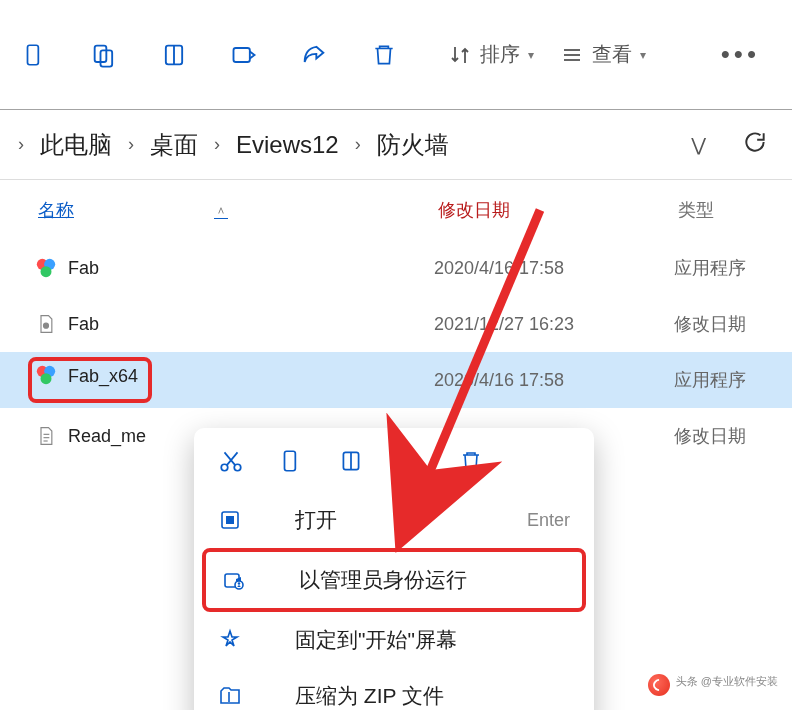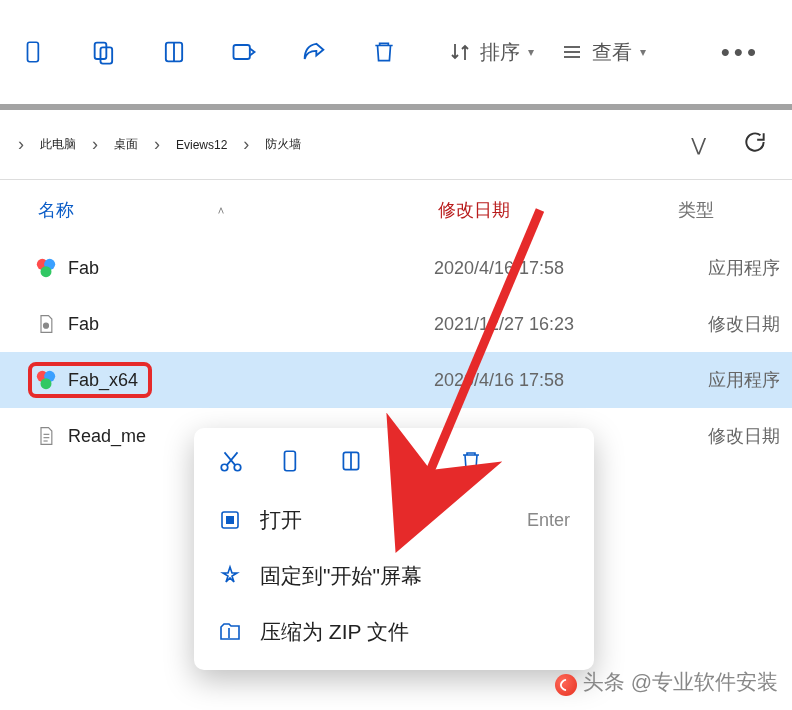--- a/index.html
+++ b/index.html
@@ -14,21 +14,21 @@
     color: #333;
   }
 
   
   .toolbar {
     display: flex;
     align-items: center;
     height: 110px;
     padding: 0 12px;
     gap: 26px;
-    border-bottom: 6px solid #a3a3a3;
+    border-bottom: 1px solid #a3a3a3;
   }
   .tool-btn {
     width: 44px; height: 44px;
     display: flex; align-items: center; justify-content: center;
     border-radius: 6px;
     color: #0a5cc7;
   }
   .tool-group { display:flex; align-items:center; gap:8px; color:#555; }
   .tool-group svg { color:#555; }
   .tool-label { font-size:20px; color:#555; }
@@ -37,59 +37,59 @@
   
   .crumbbar {
     height: 70px;
     display:flex;
     align-items:center;
     padding: 0 24px 0 12px;
     border-bottom: 1px solid #ddd;
     gap: 10px;
   }
   .crumbbar .chev { color:#5a5a5a; font-size:18px; padding:0 6px; }
-  .crumb { color:#222; font-size:12px;text-align:center; }
+  .crumb { color:#222; font-size:24px;text-align:center; }
   .crumbbar .spacer { flex:1; }
   .crumbbar .down { color:#555; font-size:18px; }
   .refresh { color:#333; margin-left:26px; }
 
   
   .listhead {
     display:flex;
     align-items:center;
     height: 60px;
     padding: 0 12px 0 38px;
     color:#0a5cc7;
     font-size:18px;
   }
-  .col-name { flex: 0 0 400px; display:flex; align-items:flex-end; gap:140px; }
+  .col-name { flex: 0 0 400px; display:flex; align-items:flex-end; gap:140px;text-decoration:underline; }
   .col-date { flex: 0 0 240px; color:#b91c1c; }
   .col-type { flex:1; color:#737373; }
   .sort-arrow { color:#777; font-size:14px; }
 
   
   .files { }
   .filerow {
     display:flex;
     align-items:center;
     height: 56px;
     padding: 0 12px 0 34px;
     font-size:18px;
     color:#222;
   }
   .filerow .nm { flex:0 0 400px; display:flex; align-items:center; gap:10px; }
   .filerow .dt { flex:0 0 240px; color:#666; }
-  .filerow .tp { flex:1; color:#666;text-align:right; }
+  .filerow .tp { flex:1; color:#666; }
   .sel { background:#cfe7fb; }
   .sel .nm-wrap {
     border: 4px solid #e62a2a;
     border-radius: 8px;
-    padding: 2px 10px 2px 2px;
+    padding: 2px 10px 12px 2px;
     display:inline-flex;
-    align-items:center;
+    align-items:flex-end;
     gap:10px;
     margin-left:-6px;
   }
   .ficon { width:24px; height:24px; display:inline-flex; align-items:center; justify-content:center; }
 
   
   .ctxmenu {
     position:absolute;
     left: 194px;
     top: 428px;
@@ -109,21 +109,21 @@
   .ctx-iconrow .ci { width:30px; height:30px; display:flex; align-items:center; justify-content:center; }
   .ctx-item {
     display:flex;
     align-items:center;
     gap:18px;
     padding: 14px 16px;
     font-size:21px;
     color:#222;
     border-radius:6px;
   }
-  .ctx-item .lab { flex:1; white-space:nowrap; }
+  .ctx-item .lab { flex:1; white-space:nowrap;margin-left:35px; }
   .ctx-item .hint { color:#888; font-size:18px;margin-left:15px; }
   .ctx-item svg { color:#0a5cc7; }
   .ctx-hl {
     border: 4px solid #e62a2a;
     border-radius: 8px;
   }
 
   
   .arrow {
     position:absolute;
@@ -131,24 +131,24 @@
     width:792px; height:710px;
     pointer-events:none;
     z-index:20;
   }
 
   
   .watermark {
     position:absolute;
     right:14px;
     bottom:14px;
-    font-size:21px;
+    font-size:11px;
     color:#888;
     display:flex;
-    align-items:flex-end;
+    align-items:flex-start;
     gap:6px;
     z-index:30;
   }
   .watermark .dot {
     width:22px; height:22px; border-radius:50%;
     background: radial-gradient(circle at 35% 35%, #ff6a5a, #e63020);
     position:relative;
   }
   .watermark .dot::after{
     content:""; position:absolute; inset:5px;
@@ -343,20 +343,30 @@
 
   <div class="ctx-item">
     <svg width="24" height="24" viewBox="0 0 24 24" fill="none" stroke="currentColor" stroke-width="1.6">
         <rect x="4" y="4" width="16" height="16" rx="2"></rect>
         <rect x="8" y="8" width="8" height="8" fill="#0a5cc7" stroke="none"></rect>
       </svg>
     <span class="lab">打开</span>
     <span class="hint">Enter</span>
   </div>
 
+  <div class="ctx-item ctx-hl">
+    <svg width="24" height="24" viewBox="0 0 24 24" fill="none" stroke="currentColor" stroke-width="1.6">
+        <rect x="3" y="6" width="14" height="13" rx="2"></rect>
+        <path d="M14 11l5-2v6l-5-2" fill="#0a5cc7" stroke="none"></path>
+        <circle cx="17" cy="17" r="4" fill="#fff" stroke="#0a5cc7"></circle>
+        <circle cx="17" cy="15.5" r="1.2" fill="#0a5cc7" stroke="none"></circle>
+        <path d="M15.5 19c0-1 .7-1.8 1.5-1.8s1.5.8 1.5 1.8" fill="#0a5cc7" stroke="none"></path>
+      </svg>
+    <span class="lab">以管理员身份运行</span>
+  </div>
 
   <div class="ctx-item">
     <svg width="24" height="24" viewBox="0 0 24 24" fill="none" stroke="currentColor" stroke-width="1.6">
         <path d="M12 3l2 6h5l-5 3 2 6-4-4-4 4 2-6-5-3h5z"></path>
       </svg>
     <span class="lab">固定到"开始"屏幕</span>
   </div>
 
   <div class="ctx-item">
     <svg width="24" height="24" viewBox="0 0 24 24" fill="none" stroke="currentColor" stroke-width="1.6">

